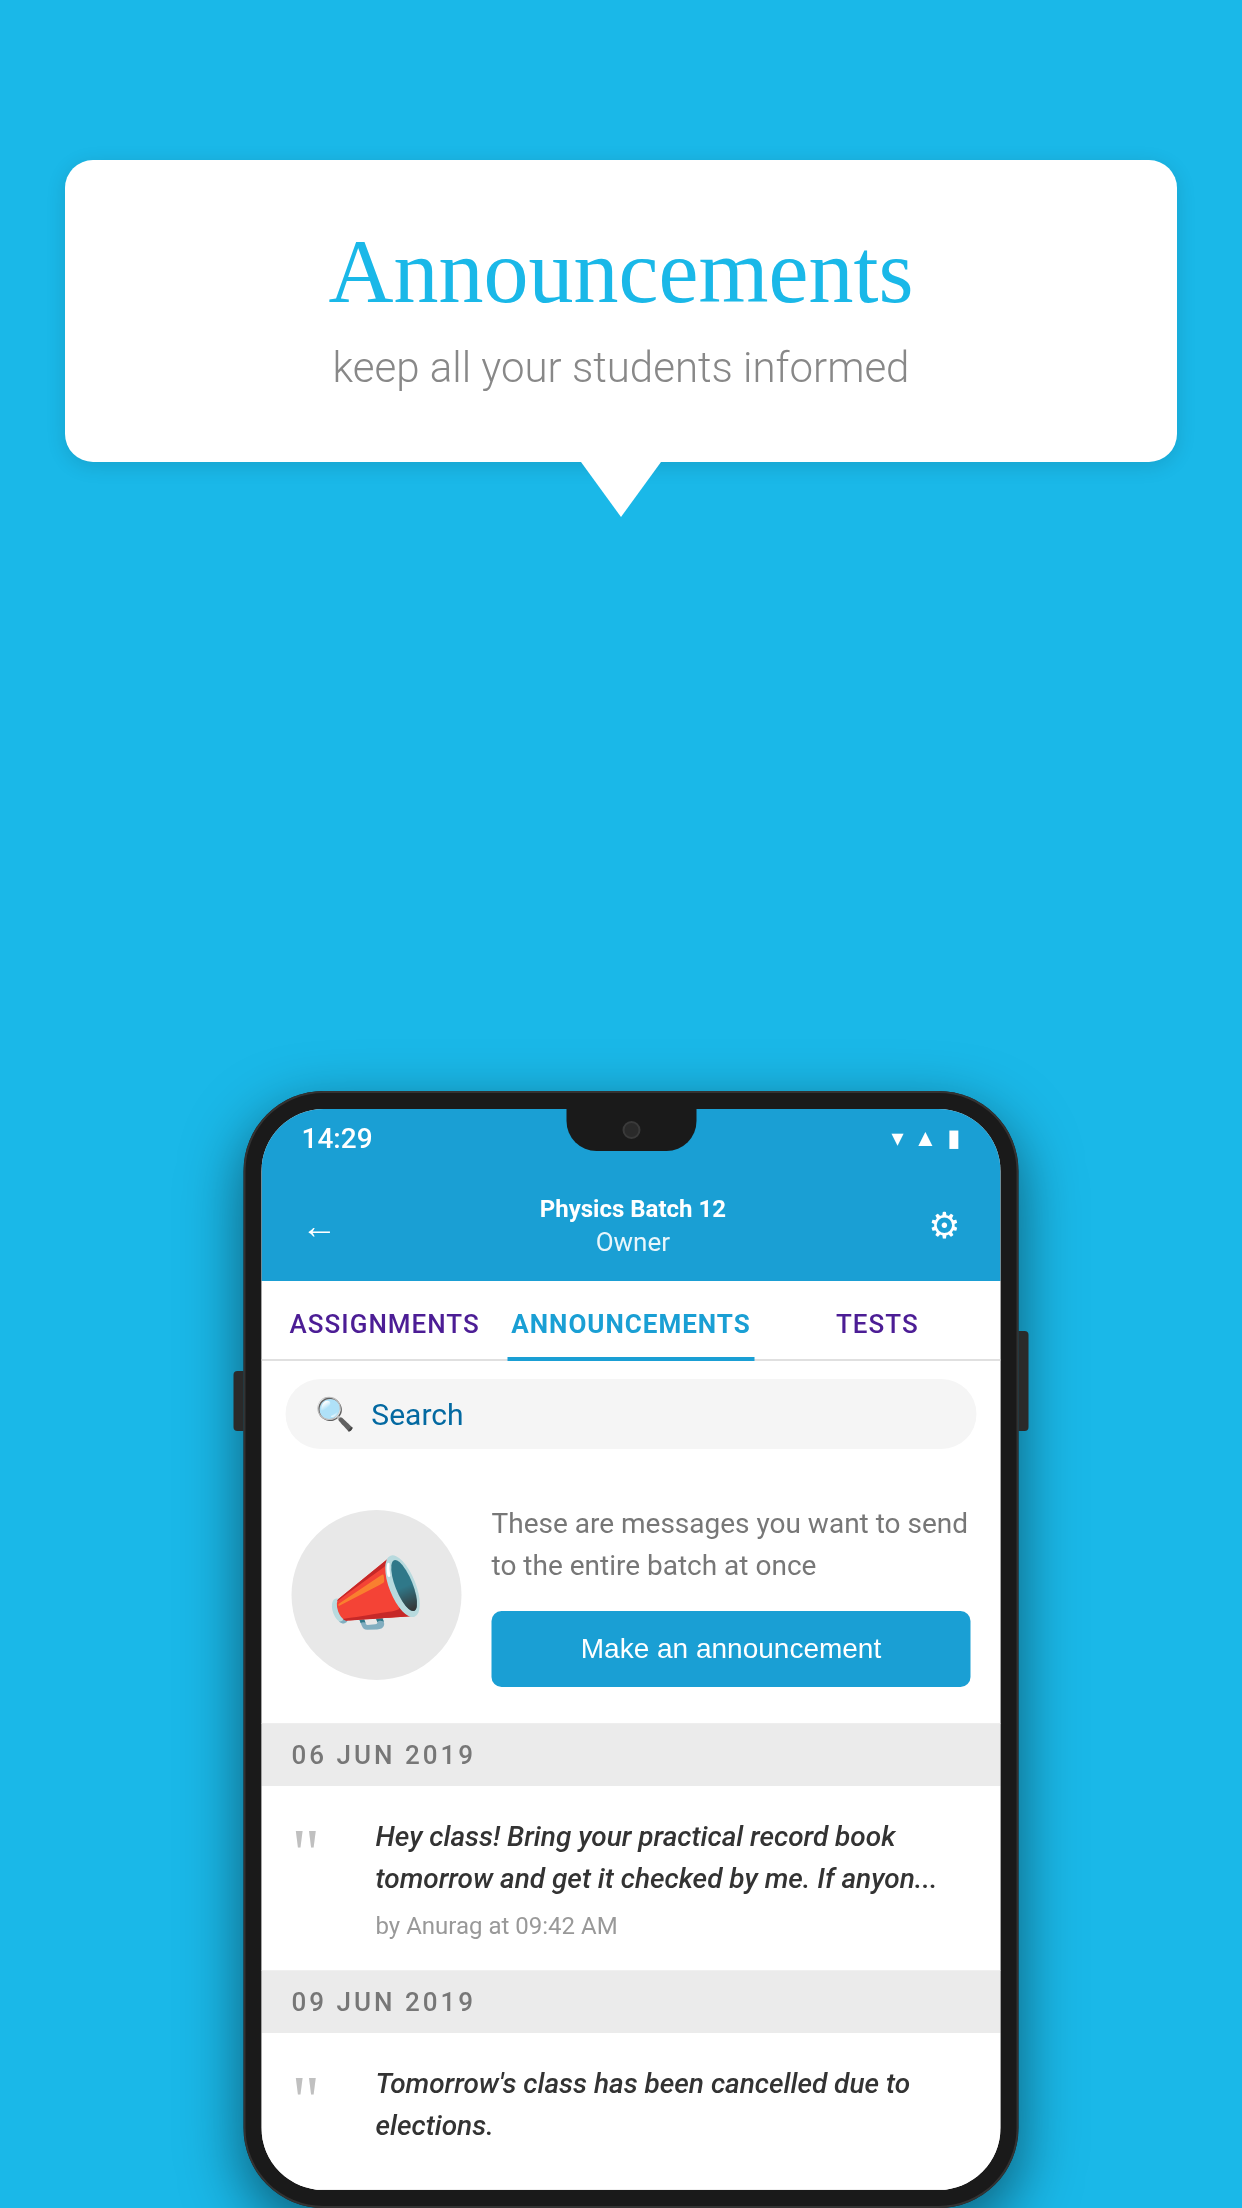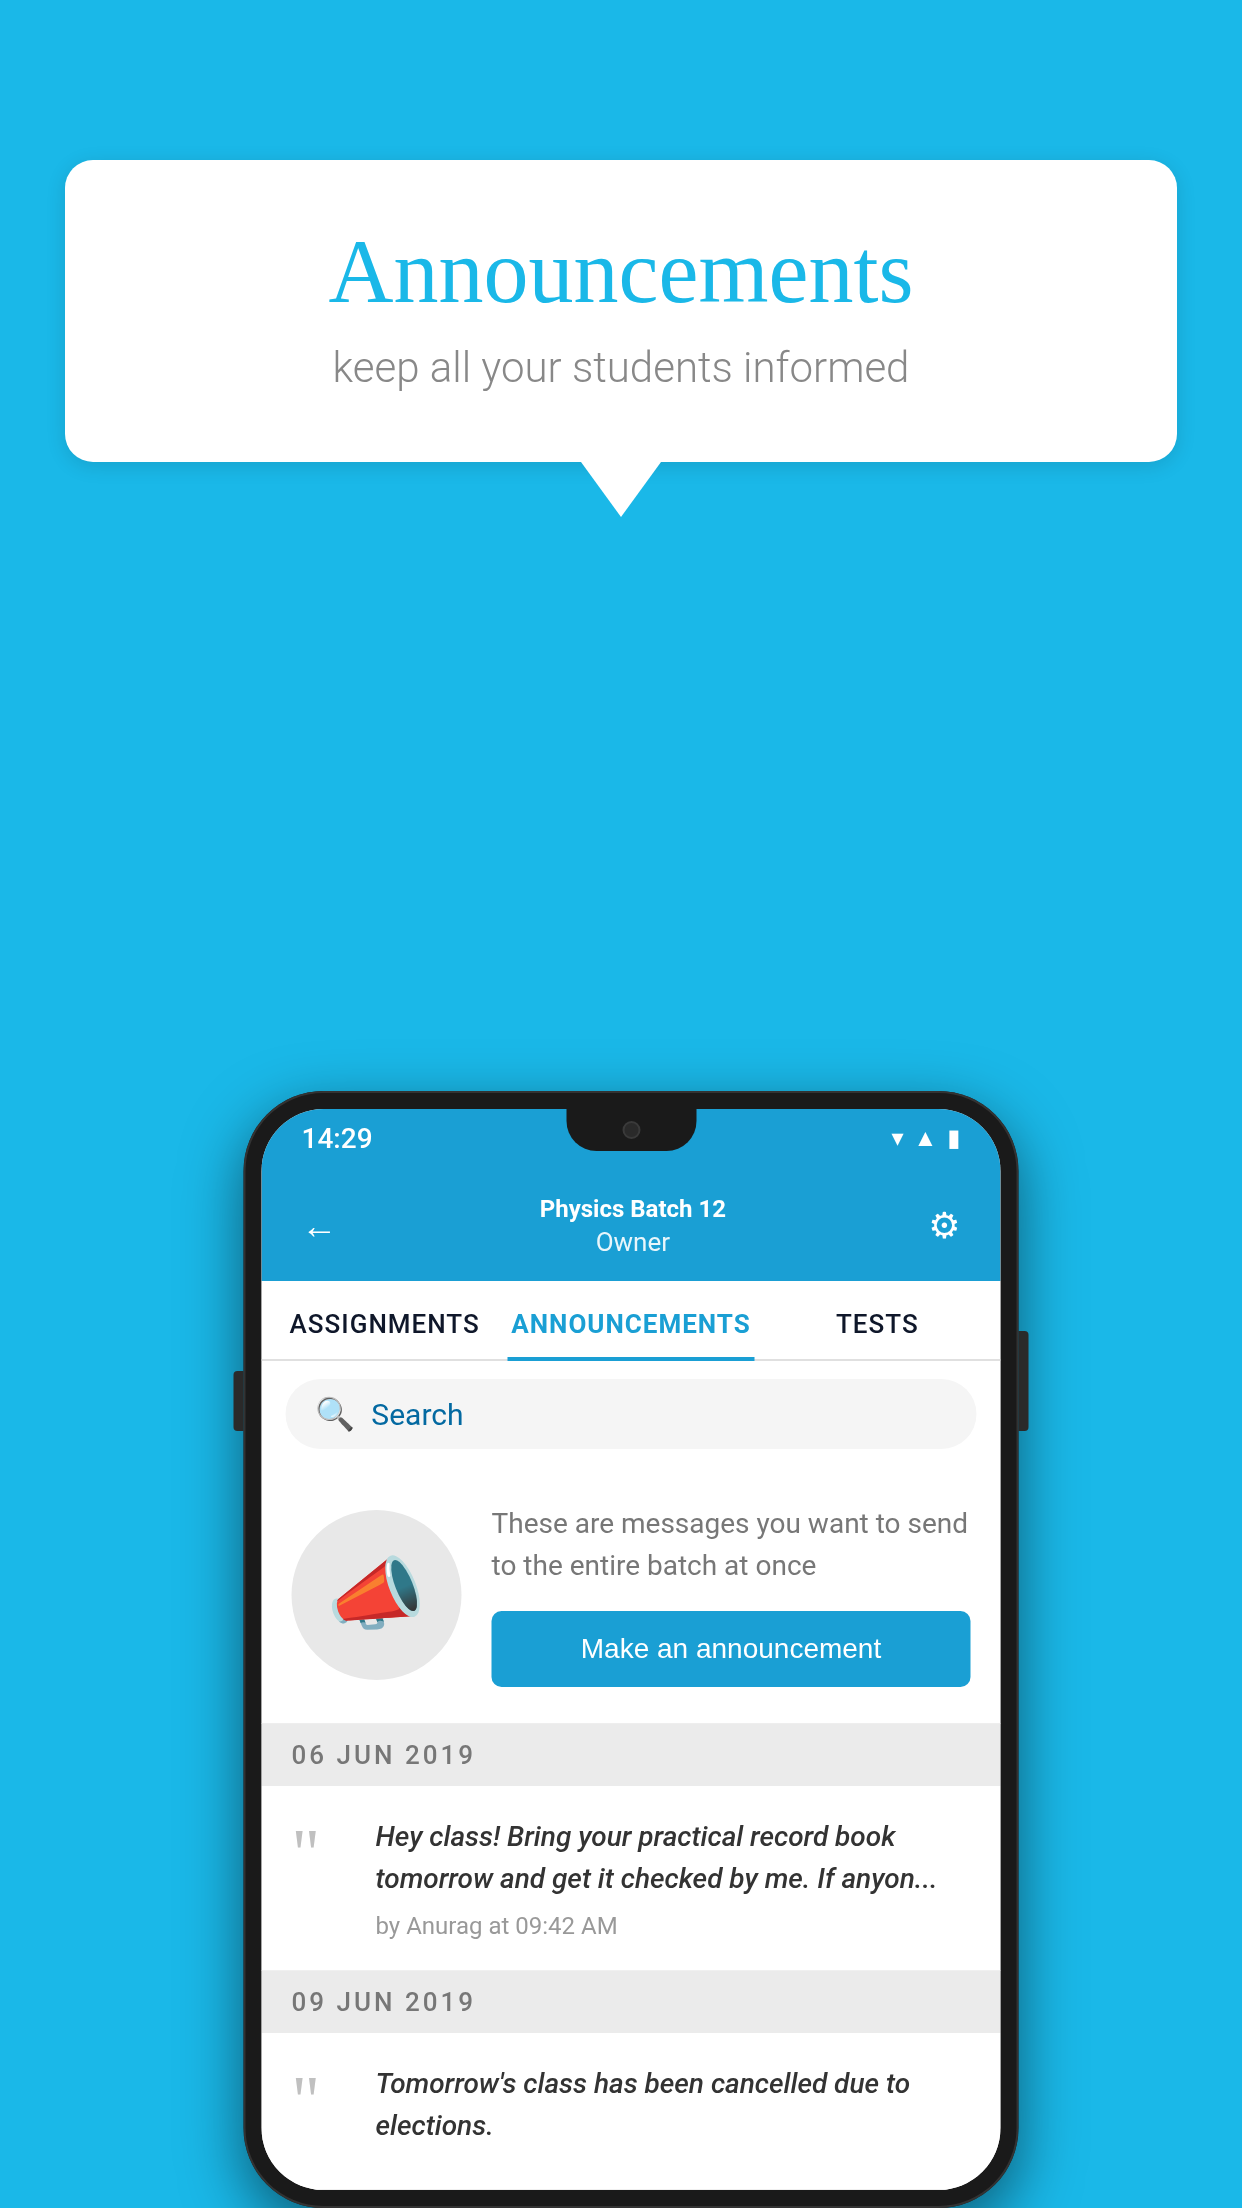--- a/index.html
+++ b/index.html
@@ -198,21 +198,21 @@
       display: flex;
       border-bottom: 2px solid #e0e0e0;
     }
 
     .tab-item {
       flex: 1;
       text-align: center;
       padding: 28px 0 20px;
       font-size: 26px;
       font-weight: 500;
-      color: #0f172a;
+      color: #4c1d95;
       letter-spacing: 1px;
       cursor: pointer;
       position: relative;
     }
 
     .tab-item.active {
       color: #1a9fd4;
       font-weight: 700;
     }
 

